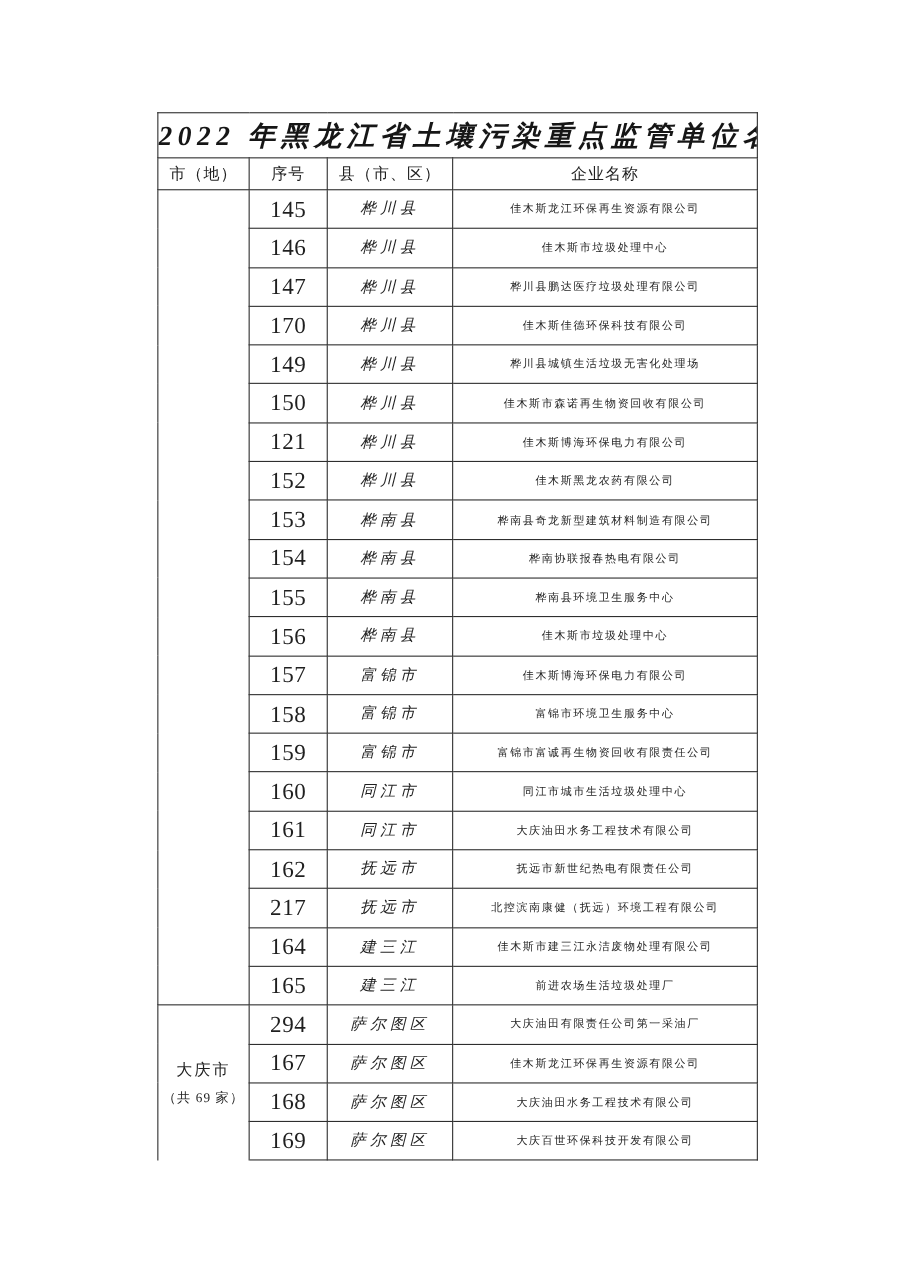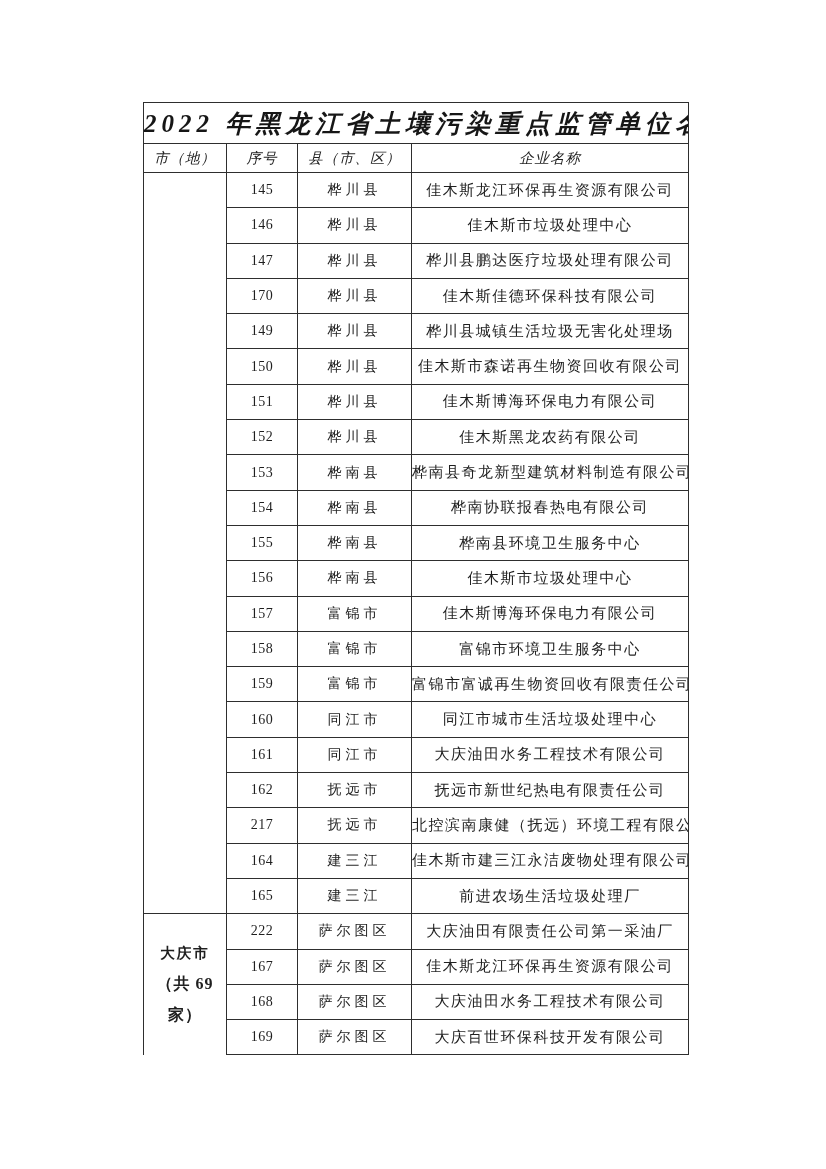--- a/index.html
+++ b/index.html
@@ -37,35 +37,33 @@
     font-size: 25px;
     font-weight: bold;
     font-style: italic;
     letter-spacing: 5px;
     color: #161616;
   }
   .header-cell {
     height: 29px;
     font-size: 14.5px;
     letter-spacing: 1px;
-    font-style: italic;
   }
   .data-row td { height: 35.3px; }
-  .serial-cell { font-size: 14px; letter-spacing: 0.5px; margin-left: 21px; }
-  .county-cell { font-size: 14px; letter-spacing: 4px; }
-  .company-cell { font-size: 15px; letter-spacing: 1.5px; margin-left: 38px; }
+  .serial-cell { font-size: 21px; letter-spacing: 0.5px; margin-left: 21px; }
+  .county-cell { font-size: 14px; letter-spacing: 4px; font-style: italic; }
+  .company-cell { font-size: 10px; letter-spacing: 1.5px; margin-left: 38px; }
   .city-cell {
     font-size: 14.5px;
     letter-spacing: 2px;
     line-height: 1.95;
     white-space: normal;
-    font-weight: bold;
   }
   .city-cell .city-note {
-    font-size: 16px;
+    font-size: 12px;
     letter-spacing: 1px;
   }
   
   .city-cell.cut { border-bottom-style: hidden; }
 </style>
 </head>
 <body>
 
 <div class="page">
   <table class="doc-table">
@@ -111,21 +109,21 @@
           <td class="serial-cell">149</td>
           <td class="county-cell">桦川县</td>
           <td class="company-cell">桦川县城镇生活垃圾无害化处理场</td>
         </tr>
         <tr class="data-row">
           <td class="serial-cell">150</td>
           <td class="county-cell">桦川县</td>
           <td class="company-cell">佳木斯市森诺再生物资回收有限公司</td>
         </tr>
         <tr class="data-row">
-          <td class="serial-cell">151</td>
+          <td class="serial-cell">121</td>
           <td class="county-cell">桦川县</td>
           <td class="company-cell">佳木斯博海环保电力有限公司</td>
         </tr>
         <tr class="data-row">
           <td class="serial-cell">152</td>
           <td class="county-cell">桦川县</td>
           <td class="company-cell">佳木斯黑龙农药有限公司</td>
         </tr>
         <tr class="data-row">
           <td class="serial-cell">153</td>
@@ -190,21 +188,21 @@
         <tr class="data-row">
           <td class="serial-cell">165</td>
           <td class="county-cell">建三江</td>
           <td class="company-cell">前进农场生活垃圾处理厂</td>
         </tr>
         <tr class="data-row">
           <td rowspan="4" class="city-cell cut">
             <div>大庆市</div>
             <div class="city-note">（共 69 家）</div>
           </td>
-          <td class="serial-cell">222</td>
+          <td class="serial-cell">294</td>
           <td class="county-cell">萨尔图区</td>
           <td class="company-cell">大庆油田有限责任公司第一采油厂</td>
         </tr>
         <tr class="data-row">
           <td class="serial-cell">167</td>
           <td class="county-cell">萨尔图区</td>
           <td class="company-cell">佳木斯龙江环保再生资源有限公司</td>
         </tr>
         <tr class="data-row">
           <td class="serial-cell">168</td>

